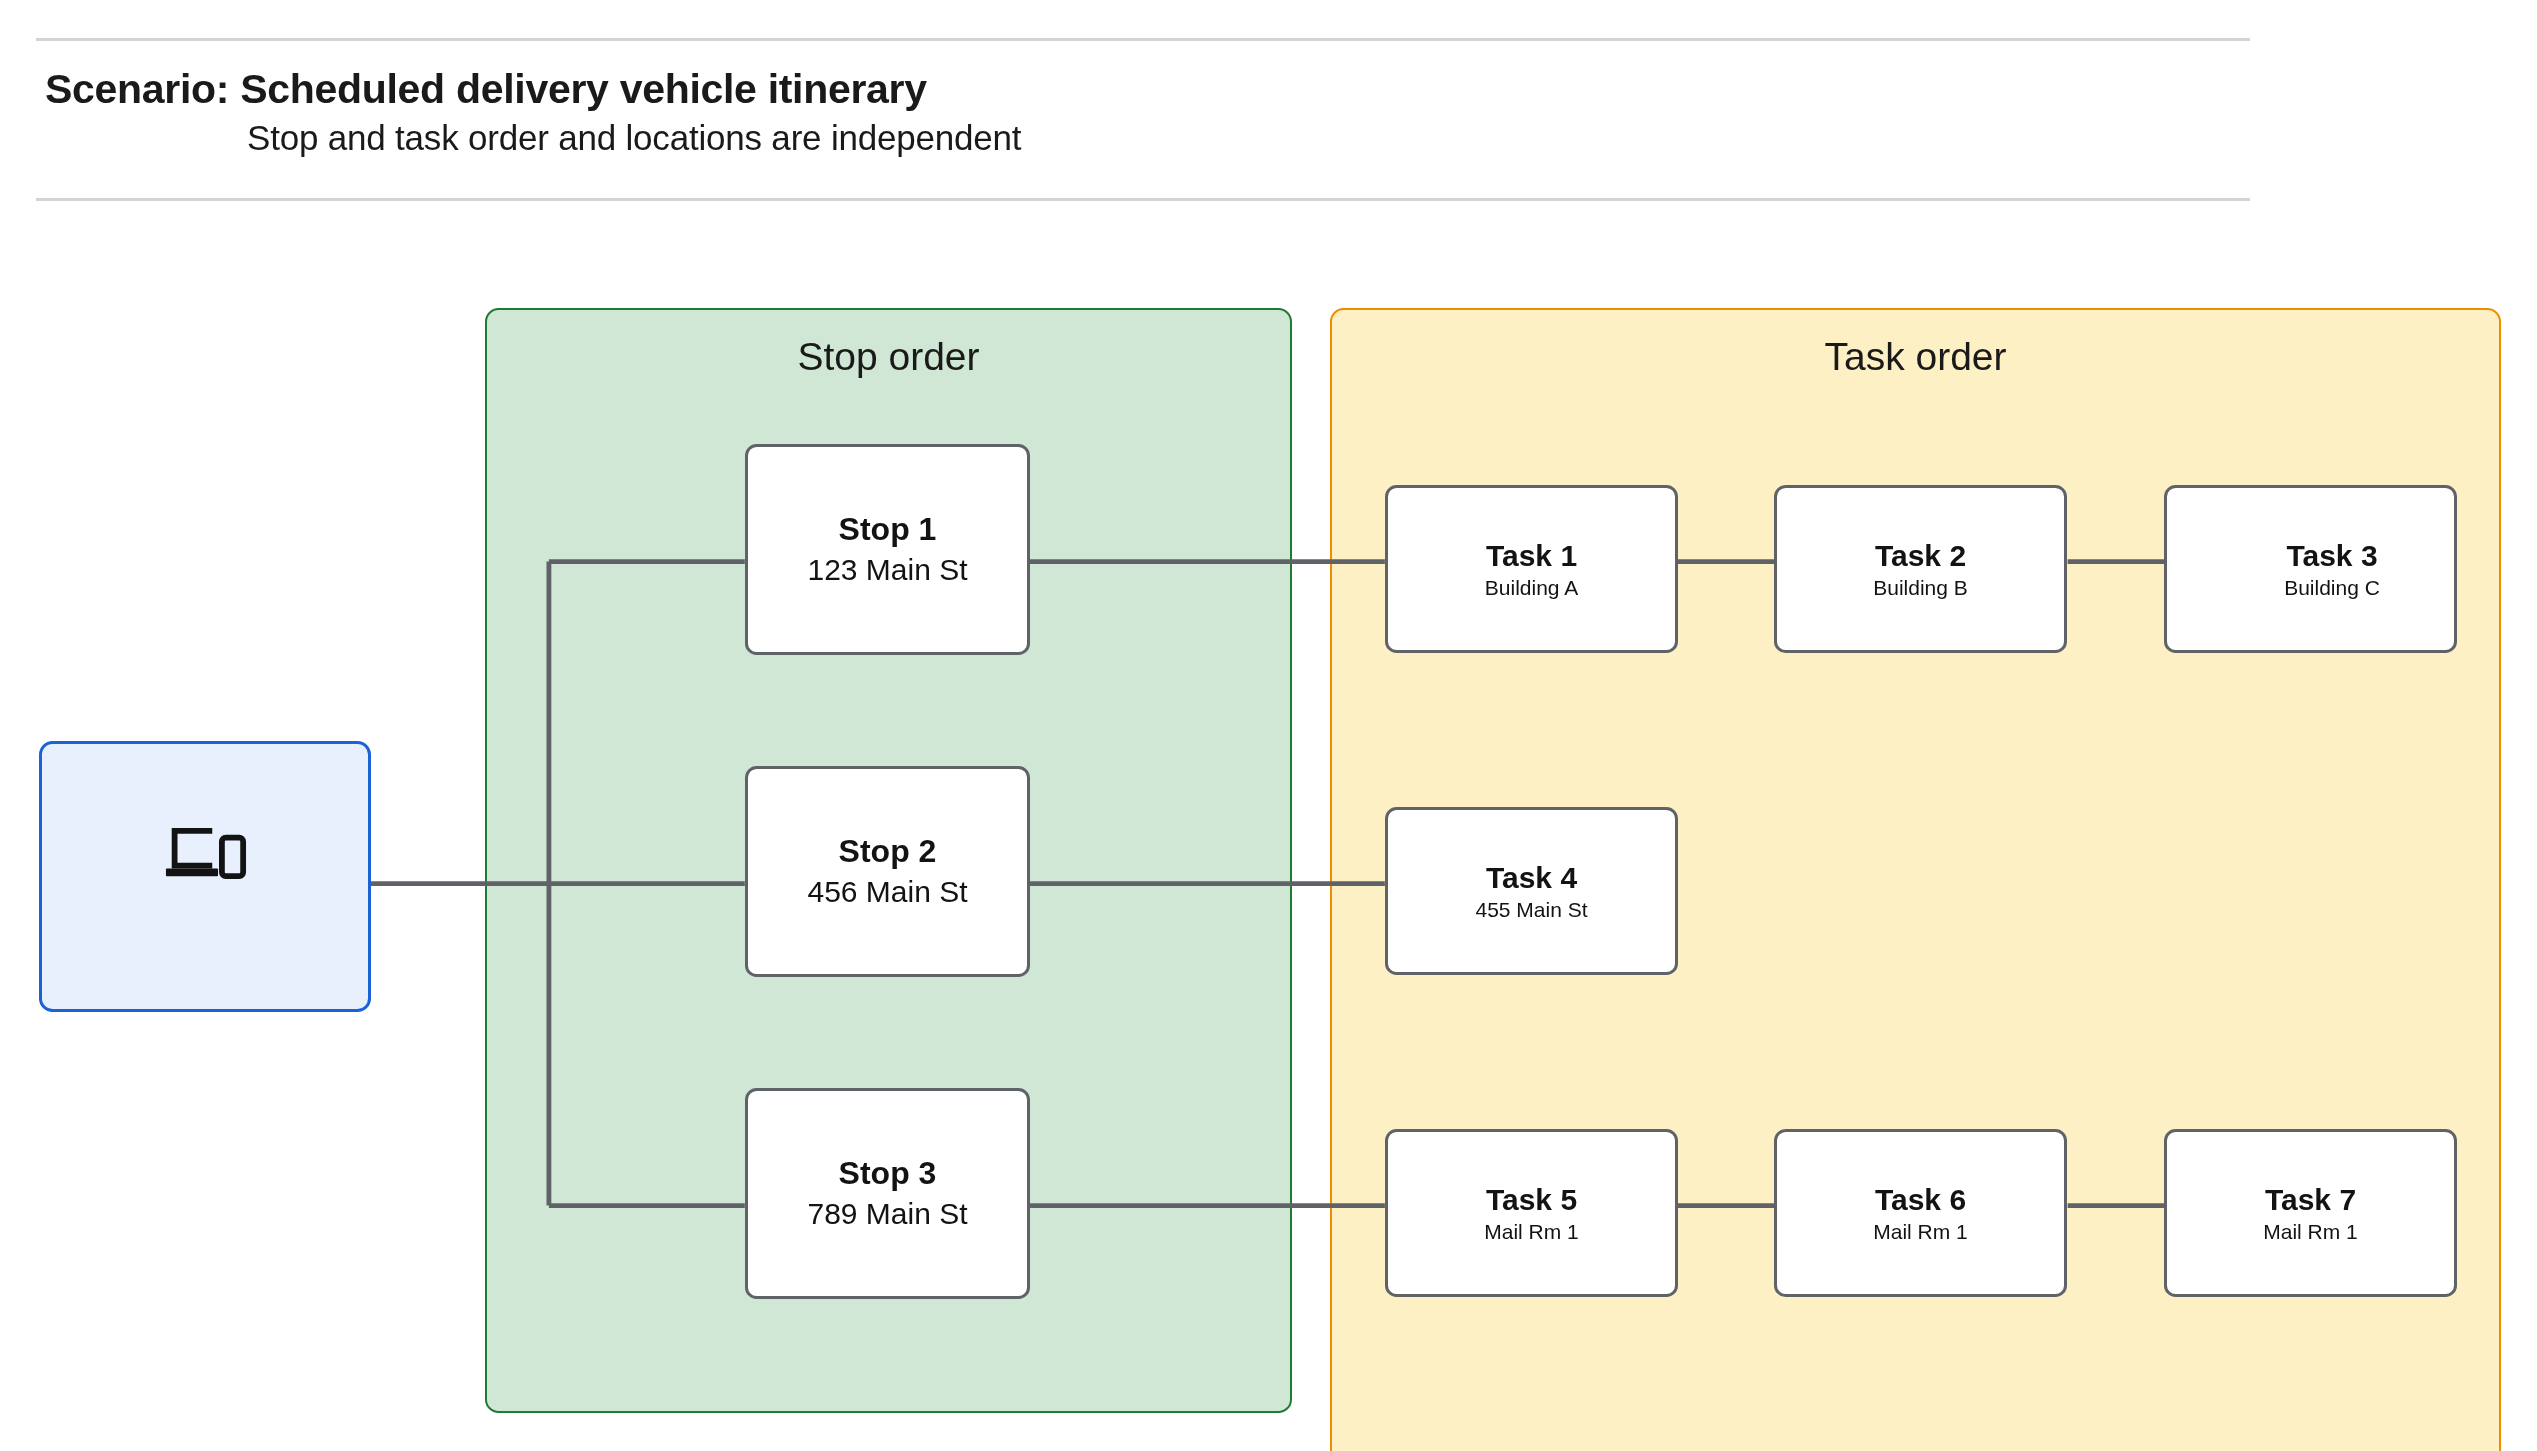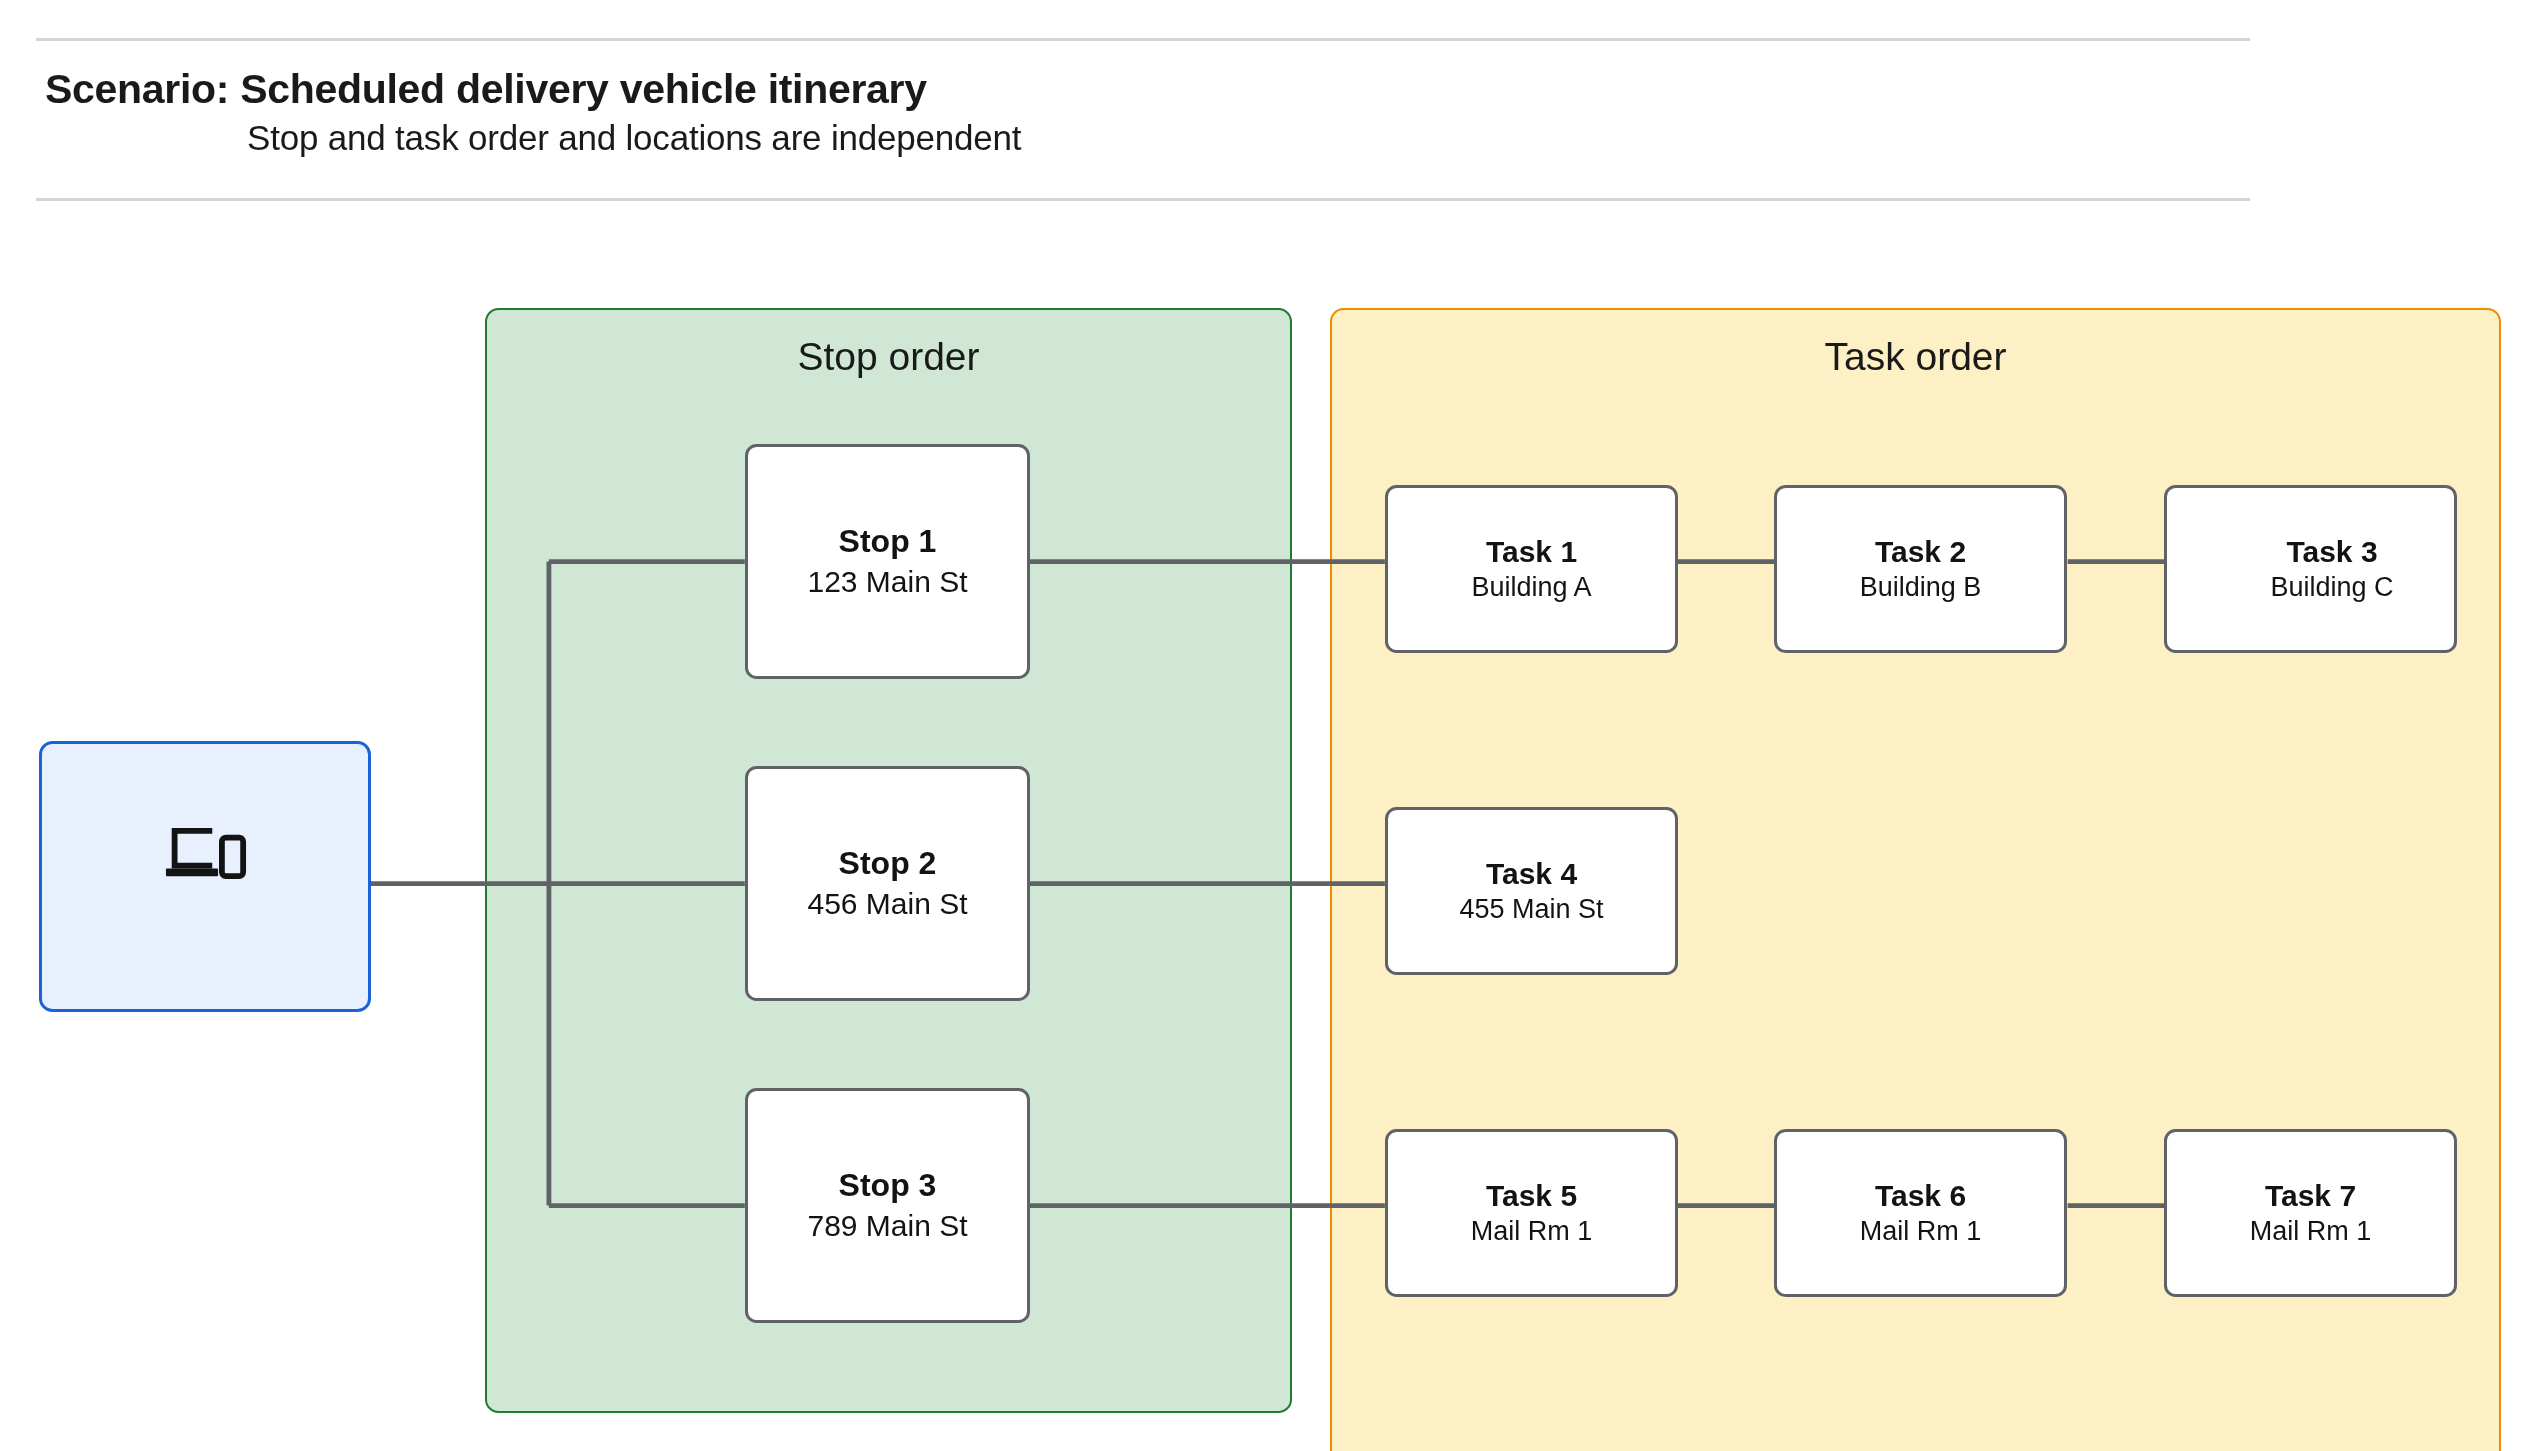--- a/index.html
+++ b/index.html
@@ -112,36 +112,36 @@
     color: #131313;
   }
   .node-sub {
     font-size: 30px;
     font-weight: 400;
     line-height: 1.2;
     margin-top: 3.9px;
     color: #131313;
   }
 
-  .stop-node { width: 285px; height: 235px; }
+  .stop-node { width: 285px; height: 211px; }
   #stop-1 { left: 745px; top: 444px; }
   #stop-2 { left: 745px; top: 766px; }
   #stop-3 { left: 745px; top: 1088px; }
 
   .task-node { width: 293px; height: 168px; }
   #task-1 { left: 1385px; top: 485px; }
   #task-2 { left: 1774px; top: 485px; }
   #task-3 { left: 2164px; top: 485px; padding-left: 43px; }
   #task-4 { left: 1385px; top: 807px; }
   #task-5 { left: 1385px; top: 1129px; }
   #task-6 { left: 1774px; top: 1129px; }
   #task-7 { left: 2164px; top: 1129px; }
 
   .task-node .node-title { font-size: 30px; }
-  .task-node .node-sub { font-size: 27px; margin-top: 1.9px; }
+  .task-node .node-sub { font-size: 21px; margin-top: 1.9px; }
 
   
   #vehicle-node {
     position: absolute;
     left: 39px;
     top: 741px;
     width: 332px;
     height: 271px;
     background: #e8f0fe;
     border: 3.9px solid #1a62d6;

